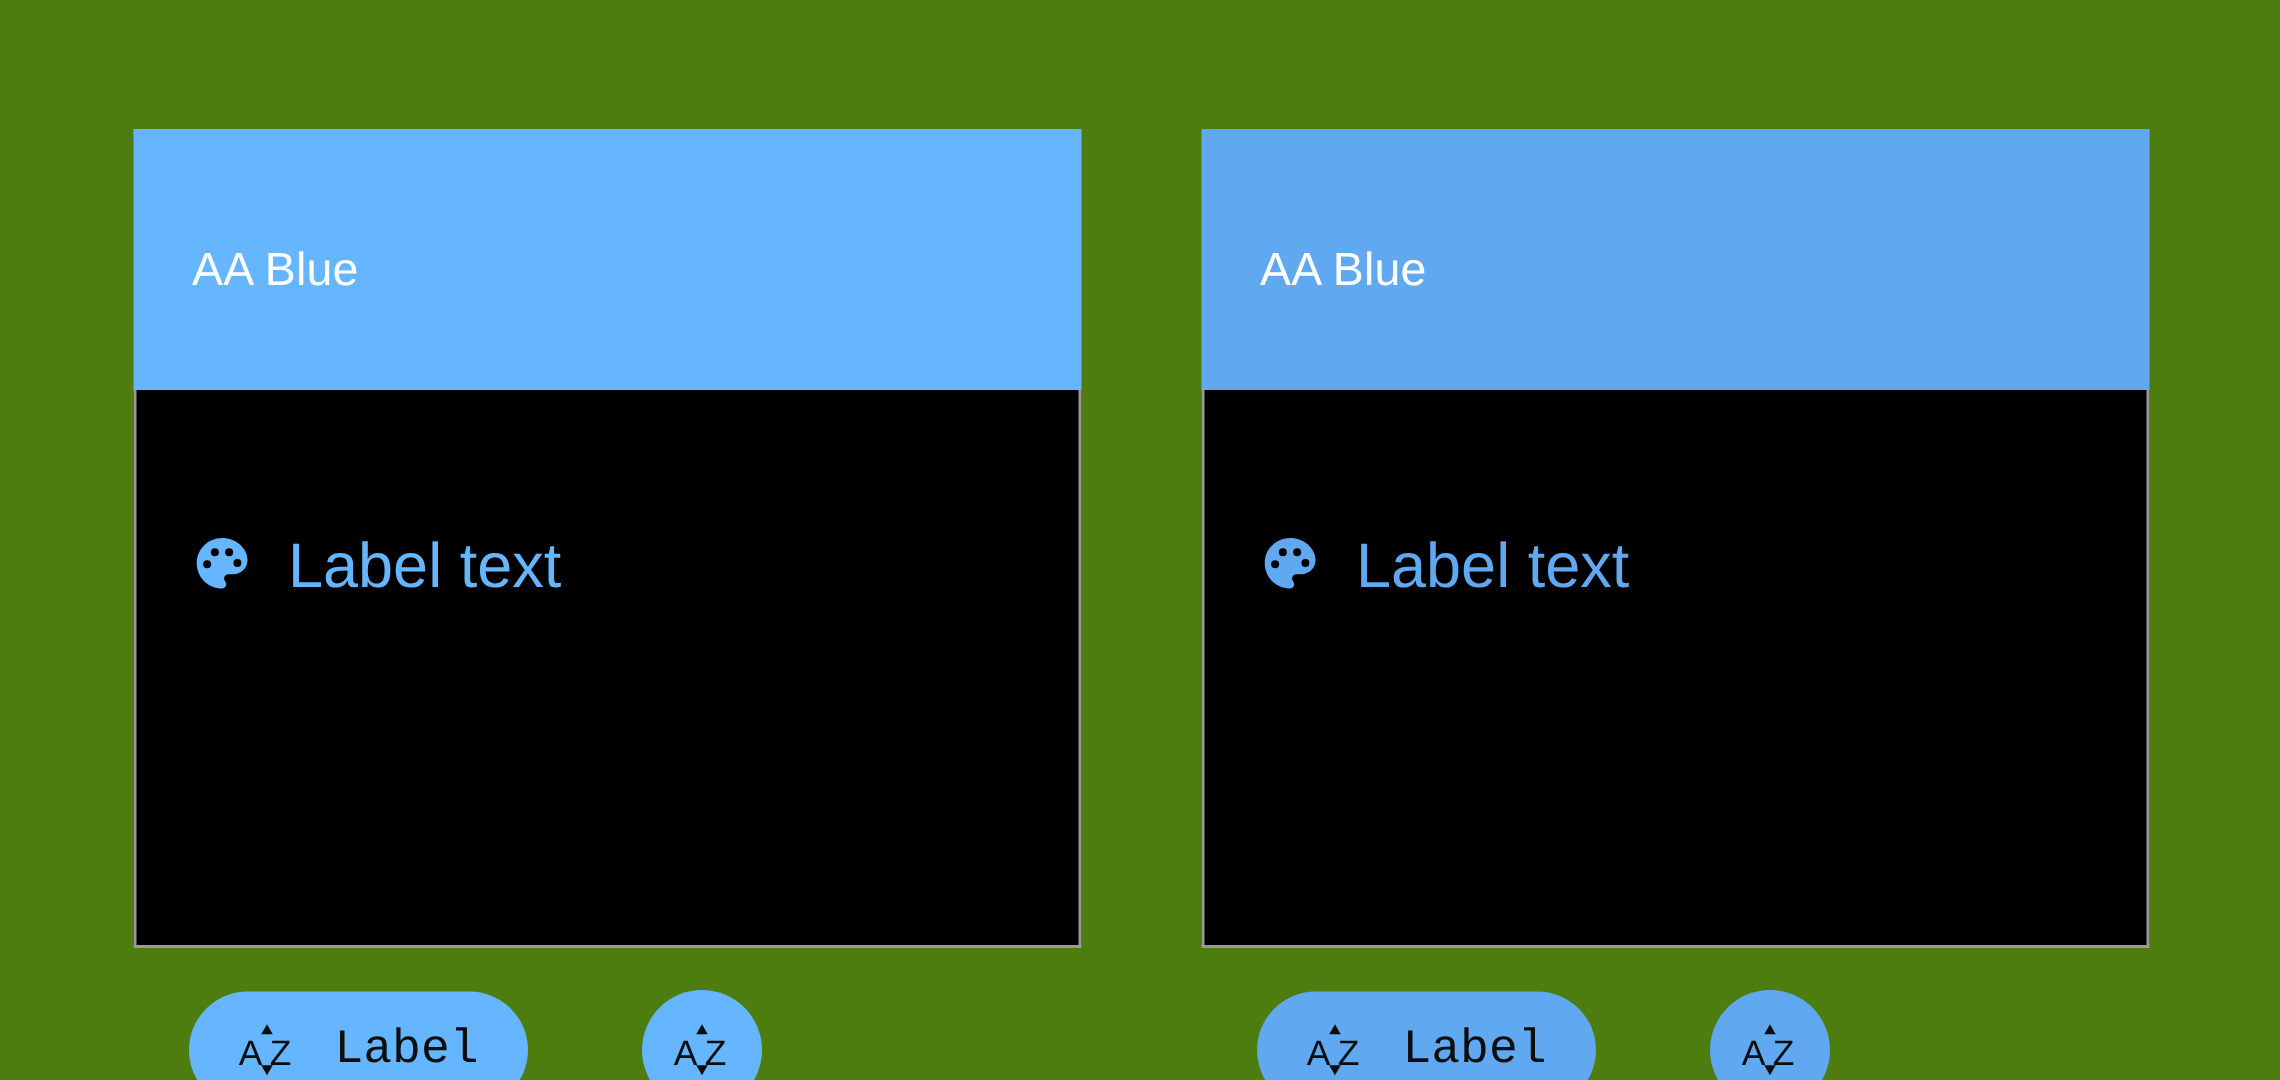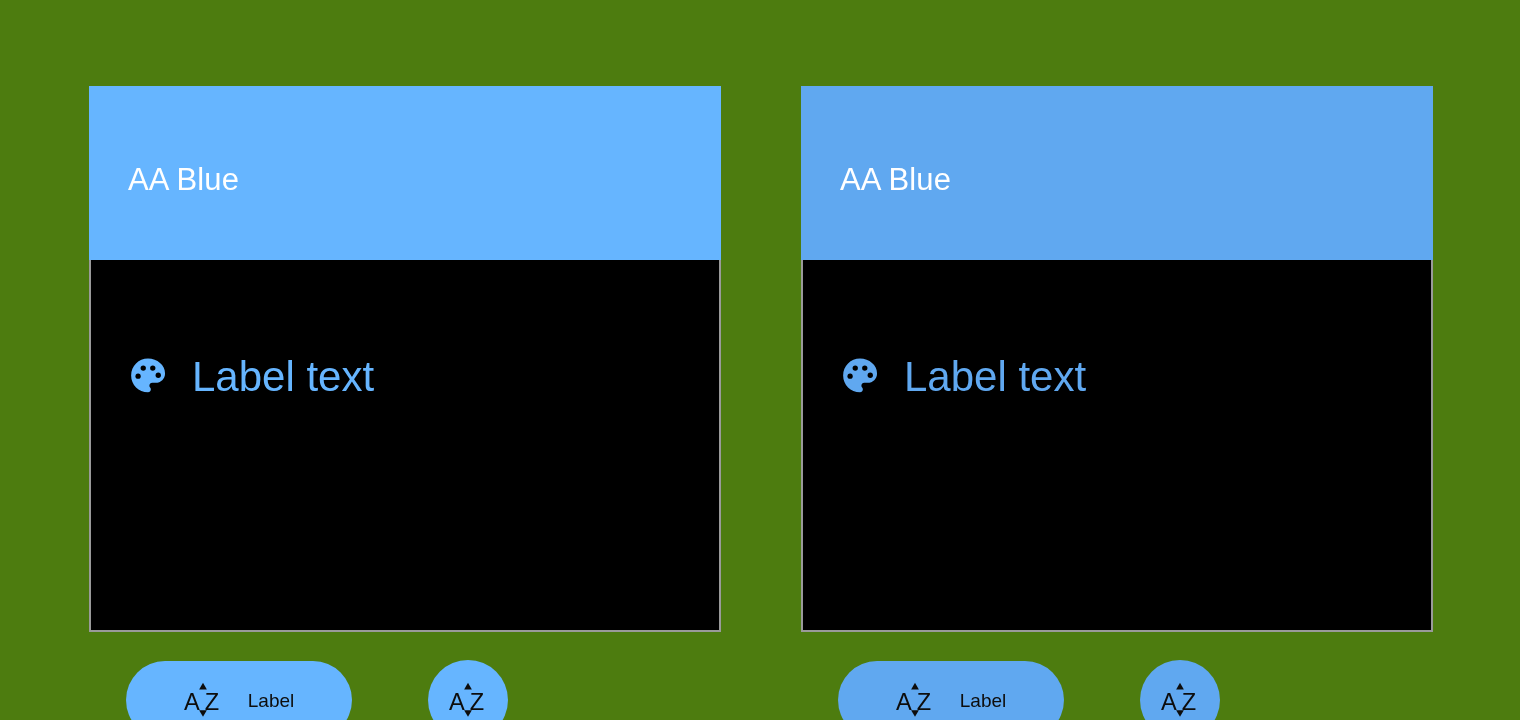--- a/index.html
+++ b/index.html
@@ -125,24 +125,25 @@
     padding: 0 30px 0 28px;
     display: flex;
     align-items: center;
     justify-content: center;
     cursor: pointer;
     font-family: inherit;
   }
   .btn-pill .az-icon { flex: 0 0 auto; }
   .btn-label {
     margin-left: 24px;
-    font-size: 19px;
+    font-size: 32px;
     line-height: 1;
     color: #0d0d0d;
     white-space: nowrap;
+    font-family: Liberation Mono, monospace;
   }
   .btn-fab {
     width: 80px;
     height: 80px;
     border: none;
     border-radius: 50%;
     margin-left: 76px;
     display: flex;
     align-items: center;
     justify-content: center;

